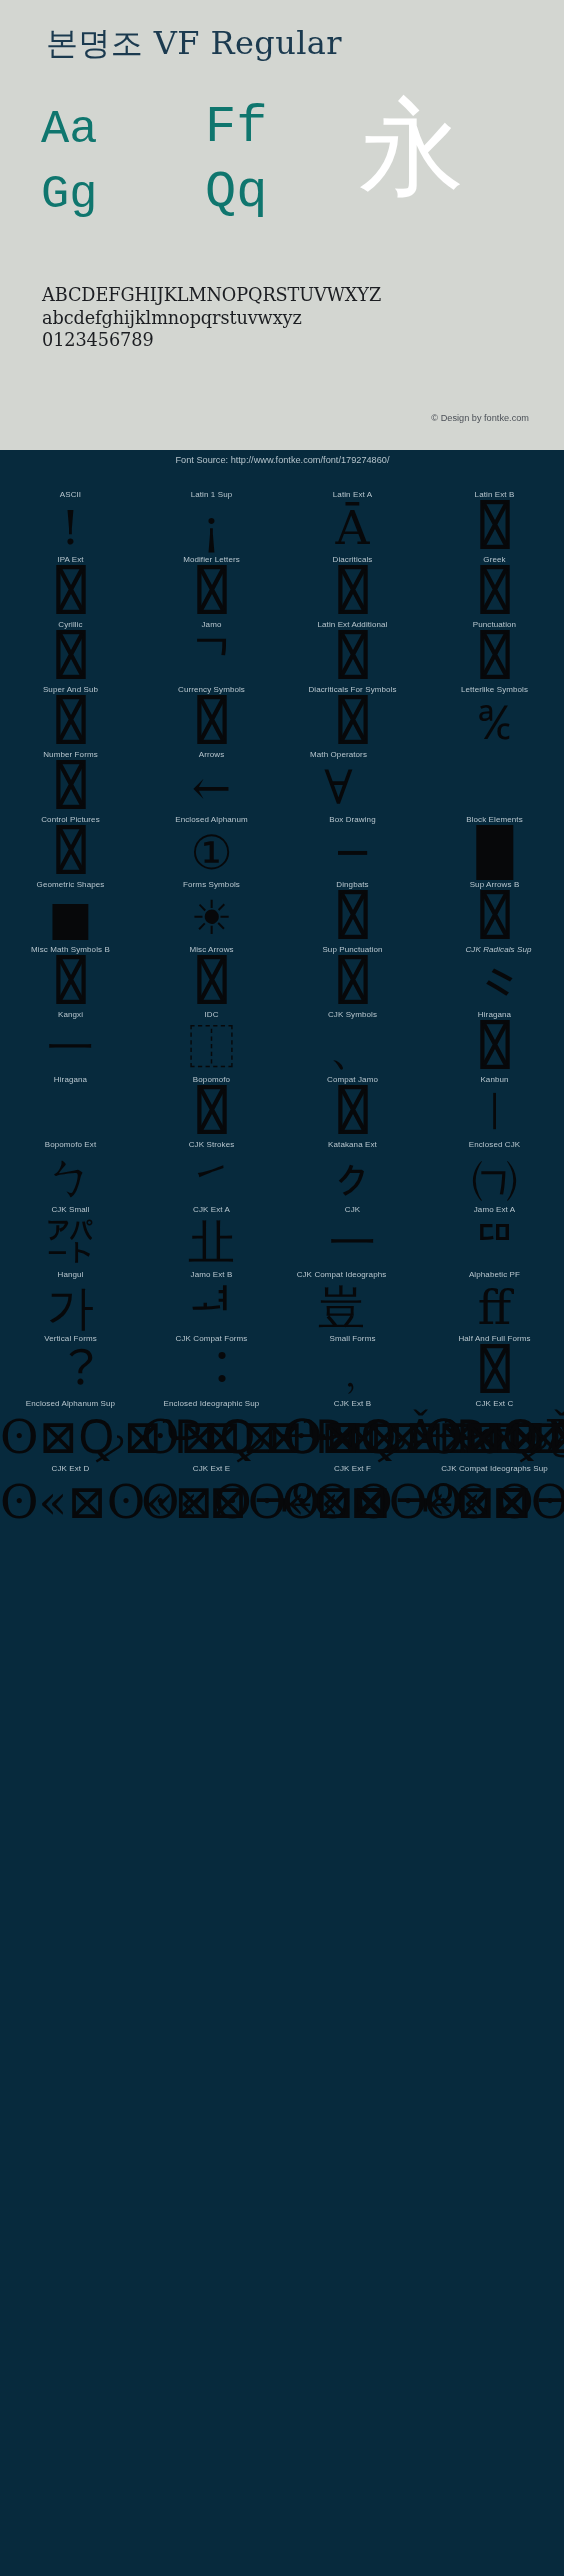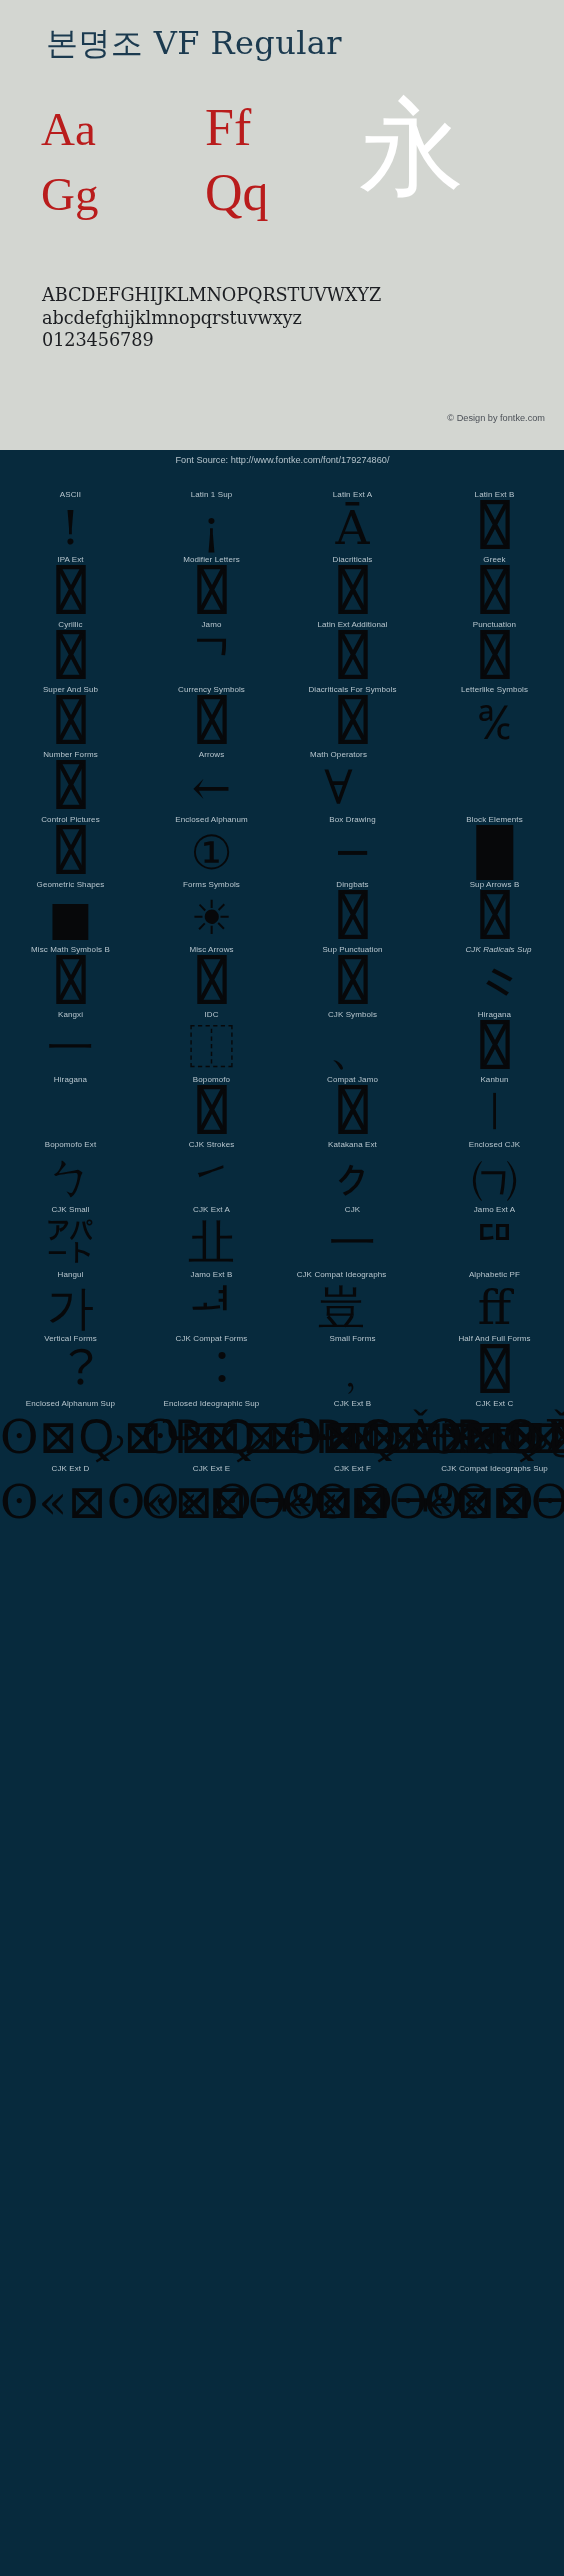--- a/index.html
+++ b/index.html
@@ -46,22 +46,22 @@
 
   .waterfall {
     position: absolute;
     left: 41px;
     top: 106px;
     width: 494px;
     height: 169px;
   }
   .wf-cell {
     position: absolute;
-    font-family: Liberation Serif, serif;
-    color: #b91c1c;
+    font-family: Liberation Mono, monospace;
+    color: #0f766e;
     line-height: 1;
   }
   .wf-aa  { left: 0px;   top: 0px;   font-size: 47px; }
   .wf-ff  { left: 164px; top: -4.2px;  font-size: 52px; }
   .wf-gg  { left: 0px;   top: 65px;  font-size: 47px; }
   .wf-qq  { left: 164px; top: 61px;  font-size: 52px; }
   .wf-cjk {
     left: 318px; top: -10px;
     font-size: 105px;
     color: #ffffff;
@@ -76,21 +76,21 @@
     font-size: 17.7px;
     line-height: 1.28;
     color: #1c1e22;
     letter-spacing: -0.1px;
     white-space: nowrap;
   }
   .charset-block div { display: block; }
 
   .design-credit {
     position: absolute;
-    right: 20px;
+    right: 36px;
     top: 413px;
     font-family: "Liberation Sans", sans-serif;
     font-size: 9.2px;
     color: #4b5057;
     white-space: nowrap;
   }
 
   
   .source-bar {
     position: relative;

